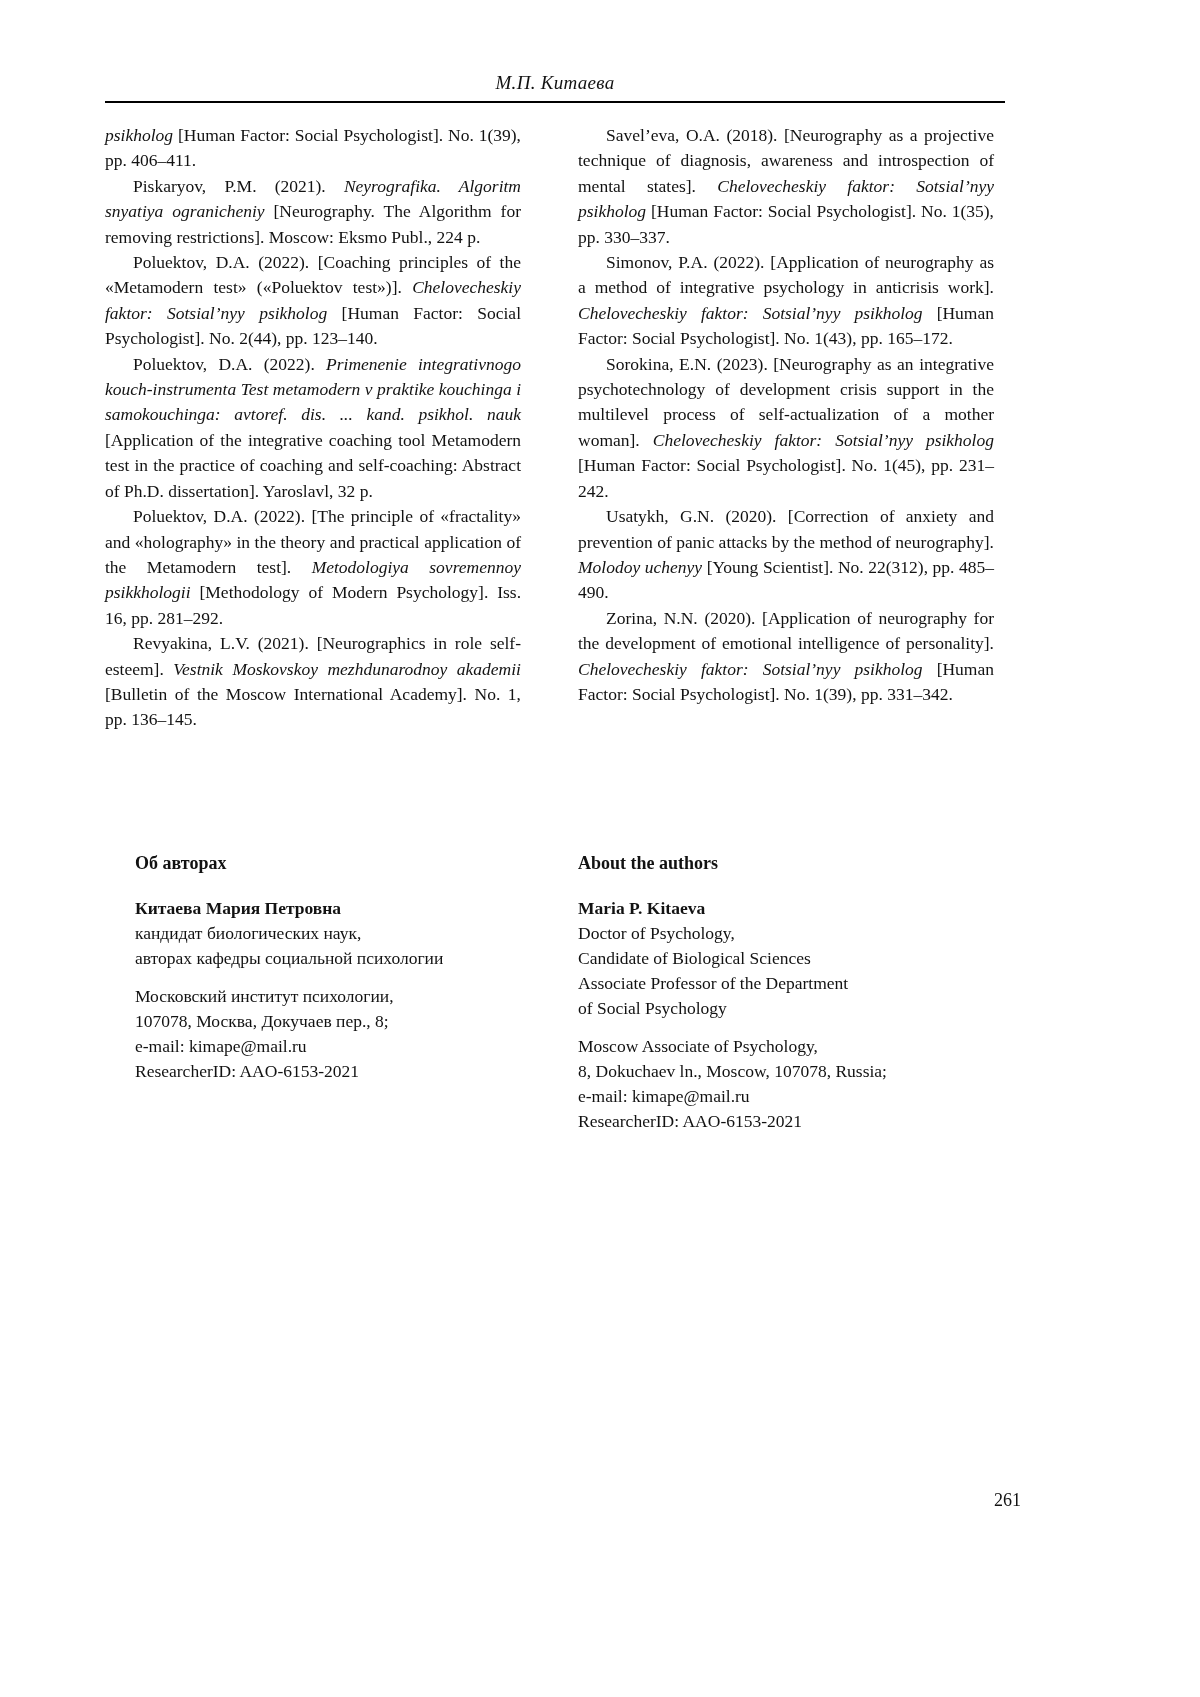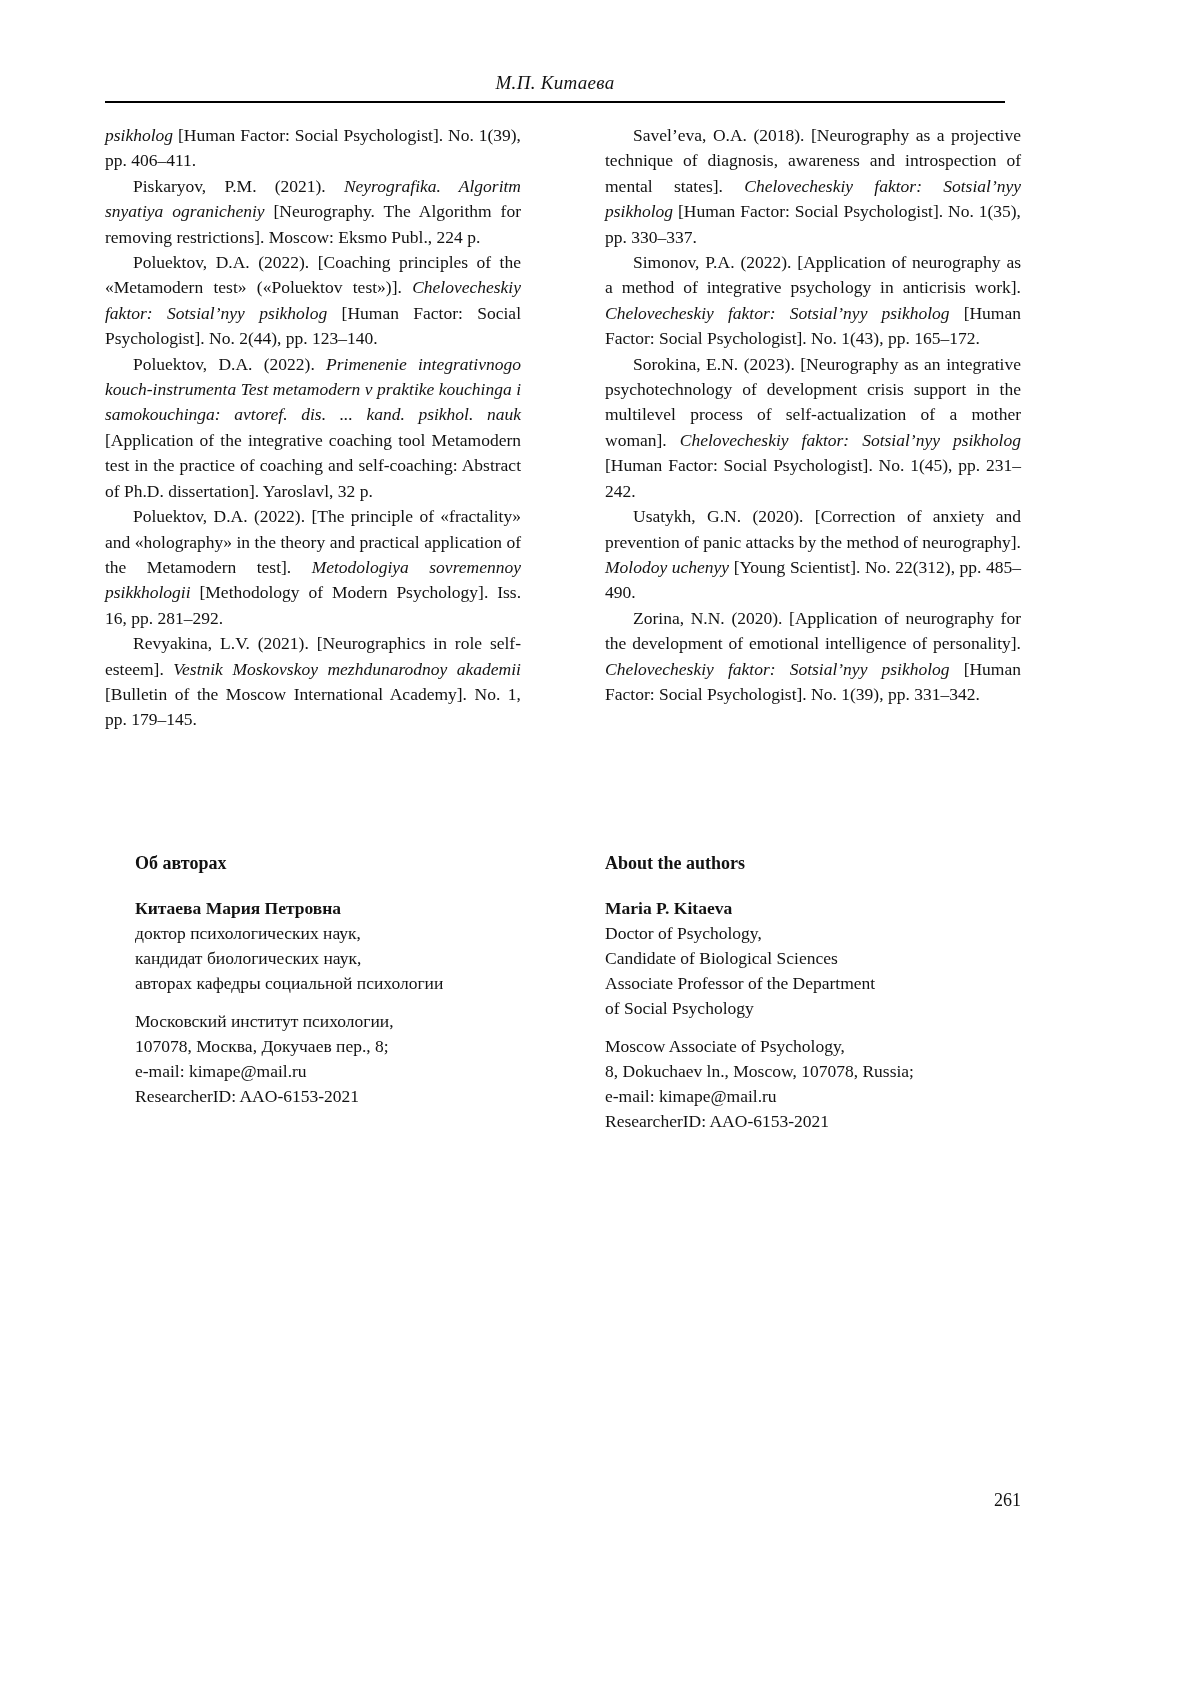--- a/index.html
+++ b/index.html
@@ -19,21 +19,21 @@
     font-style: italic;
     font-size: 19px;
     letter-spacing: 0.3px;
   }
   .head-rule {
     border: none;
     border-top: 2px solid #000;
     margin-top: 7px;
   }
 
-  .cols { display: flex; gap: 84px; }
+  .cols { display: flex; gap: 57px; }
   .cols .col { width: 416px; flex: 0 0 416px; }
 
   .refs { margin-top: 20px; }
   .ref {
     font-size: 17.5px;
     line-height: 25.4px;
     text-align: justify;
   }
   .ref.indent { text-indent: 28px; }
   .it { font-style: italic; }
@@ -75,37 +75,36 @@
     <div class="running-head">М.П. Китаева</div>
     <div class="head-rule"></div>
 
     <div class="cols refs">
       <div class="col">
           <p class="ref"><span class="it">psikholog </span><span class="rm">[Human Factor: Social Psychologist]. No. 1(39), pp. 406–411.</span></p>
           <p class="ref indent"><span class="rm">Piskaryov, P.M. (2021). </span><span class="it">Neyrografika. Algoritm snyatiya ogranicheniy </span><span class="rm">[Neurography. The Algorithm for removing restrictions]. Moscow: Eksmo Publ., 224 p.</span></p>
           <p class="ref indent"><span class="rm">Poluektov, D.A. (2022). [Coaching principles of the «Metamodern test» («Poluektov test»)]. </span><span class="it">Chelovecheskiy faktor: Sotsial’nyy psikholog </span><span class="rm">[Human Factor: Social Psychologist]. No. 2(44), pp. 123–140.</span></p>
           <p class="ref indent"><span class="rm">Poluektov, D.A. (2022). </span><span class="it">Primenenie integrativnogo kouch-instrumenta Test metamodern v praktike kouchinga i samokouchinga: avtoref. dis. ... kand. psikhol. nauk </span><span class="rm">[Application of the integrative coaching tool Metamodern test in the practice of coaching and self-coaching: Abstract of Ph.D. dissertation]. Yaroslavl, 32 p.</span></p>
           <p class="ref indent"><span class="rm">Poluektov, D.A. (2022). [The principle of «fractality» and «holography» in the theory and practical application of the Metamodern test]. </span><span class="it">Metodologiya sovremennoy psikkhologii </span><span class="rm">[Methodology of Modern Psychology]. Iss. 16, pp. 281–292.</span></p>
-          <p class="ref indent"><span class="rm">Revyakina, L.V. (2021). [Neurographics in role self-esteem]. </span><span class="it">Vestnik Moskovskoy mezhdunarodnoy akademii </span><span class="rm">[Bulletin of the Moscow International Academy]. No. 1, pp. 179–145.</span></p>
+          <p class="ref indent"><span class="rm">Revyakina, L.V. (2021). [Neurographics in role self-esteem]. </span><span class="it">Vestnik Moskovskoy mezhdunarodnoy akademii </span><span class="rm">[Bulletin of the Moscow International Academy]. No. 1, pp. 136–145.</span></p>
         </div>
       <div class="col">
           <p class="ref indent"><span class="rm">Savel’eva, O.A. (2018). [Neurography as a projective technique of diagnosis, awareness and introspection of mental states]. </span><span class="it">Chelovecheskiy faktor: Sotsial’nyy psikholog </span><span class="rm">[Human Factor: Social Psychologist]. No. 1(35), pp. 330–337.</span></p>
           <p class="ref indent"><span class="rm">Simonov, P.A. (2022). [Application of neurography as a method of integrative psychology in anticrisis work]. </span><span class="it">Chelovecheskiy faktor: Sotsial’nyy psikholog </span><span class="rm">[Human Factor: Social Psychologist]. No. 1(43), pp. 165–172.</span></p>
           <p class="ref indent"><span class="rm">Sorokina, E.N. (2023). [Neurography as an integrative psychotechnology of development crisis support in the multilevel process of self-actualization of a mother woman]. </span><span class="it">Chelovecheskiy faktor: Sotsial’nyy psikholog </span><span class="rm">[Human Factor: Social Psychologist]. No. 1(45), pp. 231–242.</span></p>
           <p class="ref indent"><span class="rm">Usatykh, G.N. (2020). [Correction of anxiety and prevention of panic attacks by the method of neurography]. </span><span class="it">Molodoy uchenyy </span><span class="rm">[Young Scientist]. No. 22(312), pp. 485–490.</span></p>
           <p class="ref indent"><span class="rm">Zorina, N.N. (2020). [Application of neurography for the development of emotional intelligence of personality]. </span><span class="it">Chelovecheskiy faktor: Sotsial’nyy psikholog </span><span class="rm">[Human Factor: Social Psychologist]. No. 1(39), pp. 331–342.</span></p>
         </div>
     </div>
 
     <div class="cols authors">
       <div class="col ru-block">
         <h2>Об авторах</h2>
         <div class="name">Китаева Мария Петровна</div>
         <div class="titles">
-            <div class="line">доктор психологических наук,</div>
             <div class="line">кандидат биологических наук,</div>
             <div class="line">авторах кафедры социальной психологии</div>
           </div>
         <div class="affil">
             <div class="line">Московский институт психологии,</div>
             <div class="line">107078, Москва, Докучаев пер., 8;</div>
             <div class="line">e-mail: kimape@mail.ru</div>
             <div class="line">ResearcherID: AAO-6153-2021</div>
           </div>
       </div>

